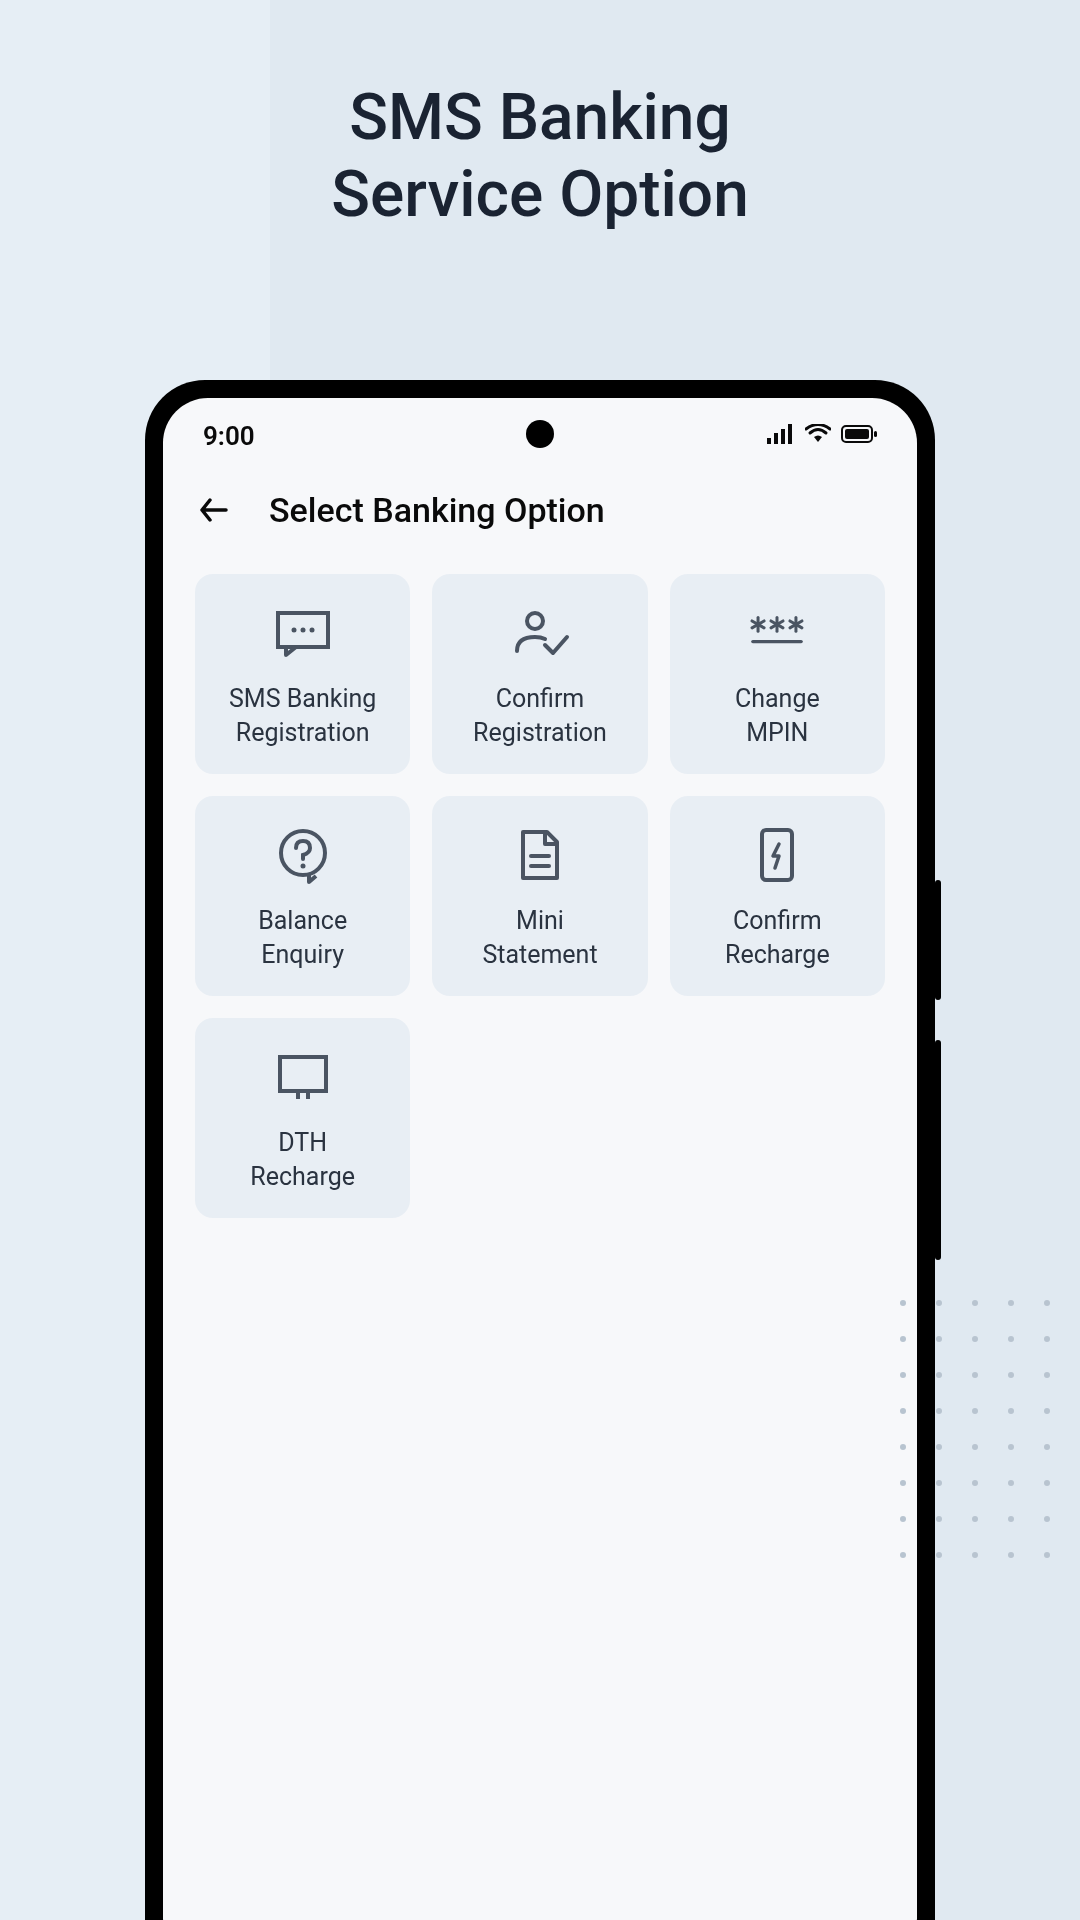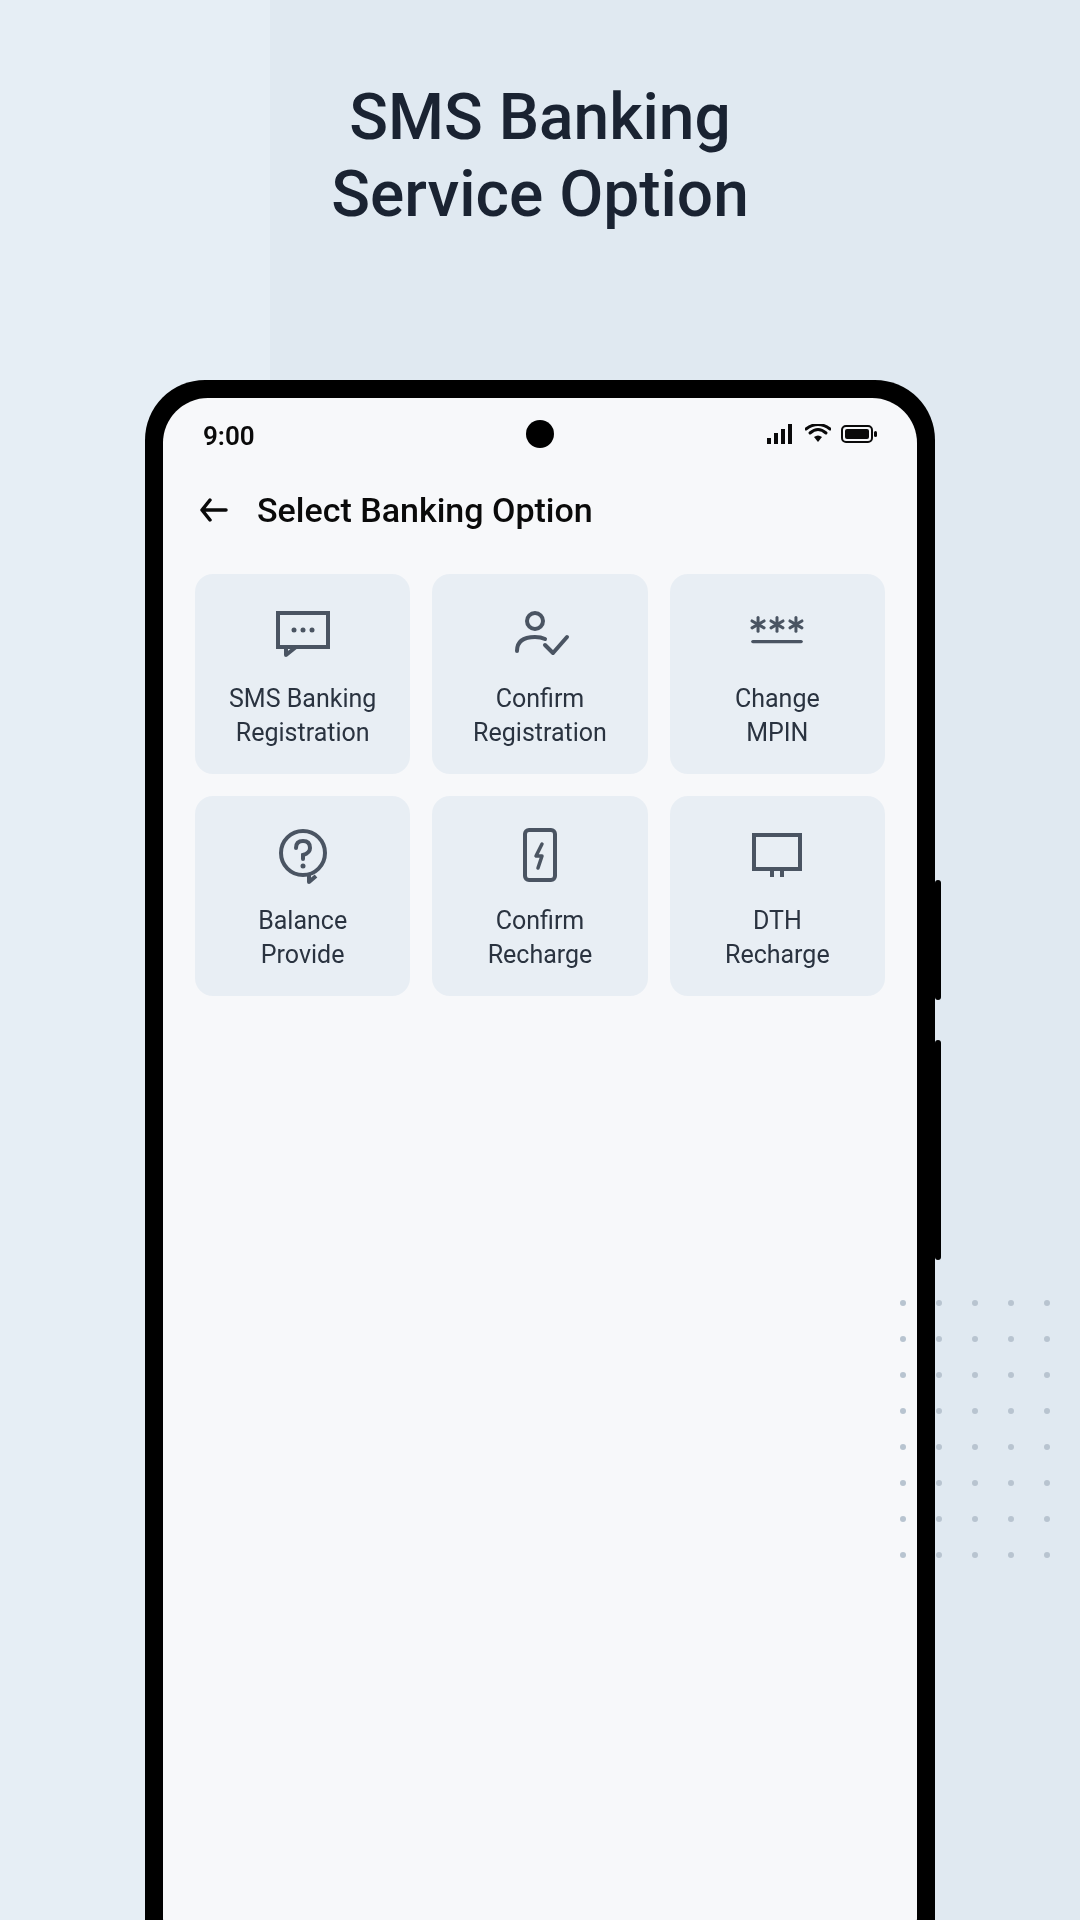--- a/index.html
+++ b/index.html
@@ -79,21 +79,21 @@
       color: #0a0a0a;
     }
     .status-icons {
       display: flex;
       align-items: center;
       gap: 10px;
     }
     .app-header {
       display: flex;
       align-items: center;
-      gap: 24px;
+      gap: 36px;
       padding: 24px 32px;
     }
     .back-arrow {
       width: 38px;
       height: 38px;
       display: flex;
       align-items: center;
       justify-content: center;
     }
     .app-title {
@@ -251,23 +251,35 @@
       <div class="option-card">
         <div class="option-icon">
           <svg width="58" height="58" viewBox="0 0 58 58">
             <circle cx="29" cy="27" r="22" stroke="#4a5462" stroke-width="4" fill="none"></circle>
             <path d="M35 49 L35 56 L42 50" stroke="#4a5462" stroke-width="4" fill="none" stroke-linejoin="round"></path>
             <path d="M22 22 Q22 15 29 15 Q36 15 36 22 Q36 27 29 29 L29 33" stroke="#4a5462" stroke-width="4" fill="none" stroke-linecap="round"></path>
             <circle cx="29" cy="40" r="2.5" fill="#4a5462"></circle>
           </svg>
         </div>
         <div class="option-label">Balance
-Provide</div>
-      </div>
-
+Enquiry</div>
+      </div>
+
+      <div class="option-card">
+        <div class="option-icon">
+          <svg width="50" height="58" viewBox="0 0 50 58">
+            <path d="M8 6 L32 6 L42 16 L42 52 L8 52 Z" stroke="#4a5462" stroke-width="4" fill="none" stroke-linejoin="round"></path>
+            <path d="M30 6 L30 18 L42 18" stroke="#4a5462" stroke-width="4" fill="none" stroke-linejoin="round"></path>
+            <line x1="16" y1="30" x2="34" y2="30" stroke="#4a5462" stroke-width="4" stroke-linecap="round"></line>
+            <line x1="16" y1="40" x2="34" y2="40" stroke="#4a5462" stroke-width="4" stroke-linecap="round"></line>
+          </svg>
+        </div>
+        <div class="option-label">Mini
+Statement</div>
+      </div>
 
       <div class="option-card">
         <div class="option-icon">
           <svg width="42" height="58" viewBox="0 0 42 58">
             <rect x="6" y="4" width="30" height="50" rx="4" stroke="#4a5462" stroke-width="4" fill="none"></rect>
             <path d="M23 18 L17 30 L23 30 L19 42" stroke="#4a5462" stroke-width="3.5" fill="none" stroke-linecap="round" stroke-linejoin="round"></path>
           </svg>
         </div>
         <div class="option-label">Confirm
 Recharge</div>

